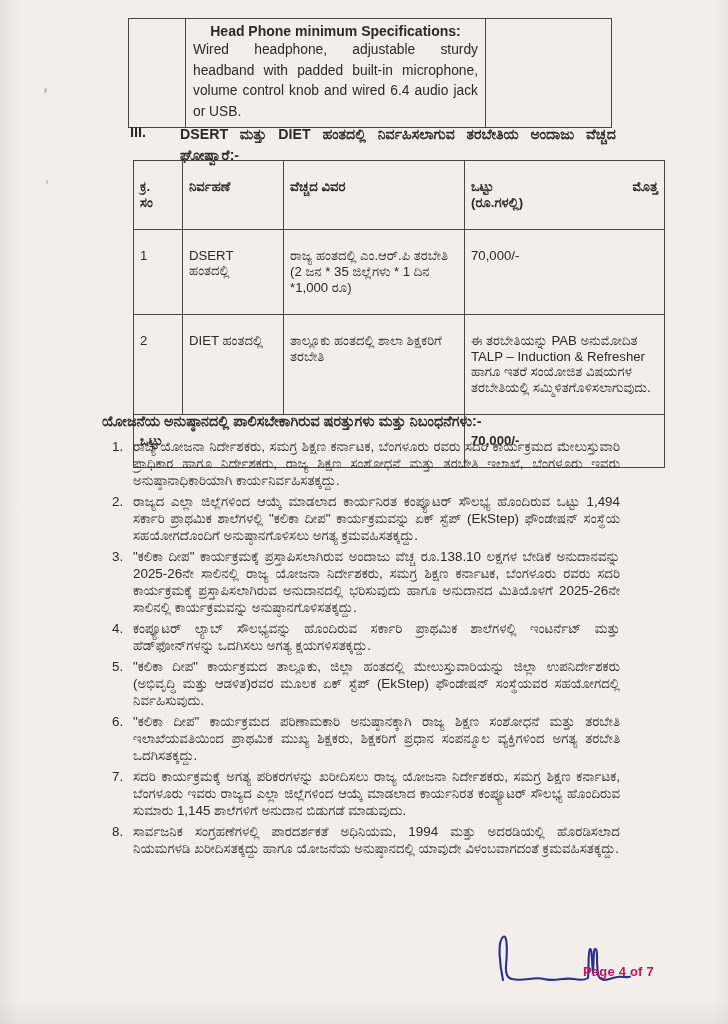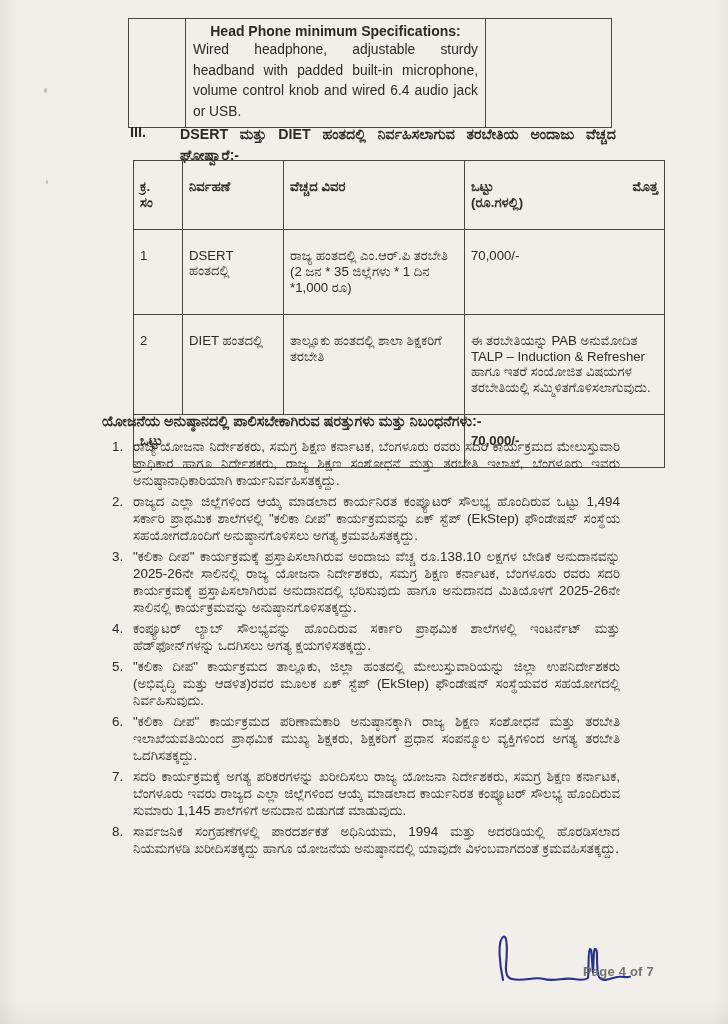--- a/index.html
+++ b/index.html
@@ -51,21 +51,21 @@
   }
   .cond-list{position:absolute;left:112px;top:438px;width:508px;}
   .cond-item{display:flex;margin-bottom:4px;}
   .cond-num{flex:0 0 21px;font-size:13.4px;line-height:17px;}
   .cond-text{flex:1;font-size:13.4px;line-height:17px;text-align:justify;}
 
   
   .signature{position:absolute;left:494px;top:922px;width:140px;height:62px;}
   .page-number{
     position:absolute;left:583px;top:964px;
-    font-size:13px;font-weight:bold;color:#737373;letter-spacing:.2px;
+    font-size:13px;font-weight:bold;color:#be185d;letter-spacing:.2px;
   }
 </style>
 </head>
 <body>
 
 <div class="speck" style="left:44px;top:88px;width:3px;height:5px;"></div>
 <div class="speck" style="left:46px;top:180px;width:2px;height:4px;"></div>
 
 <table class="spec-table">
   <tbody>

